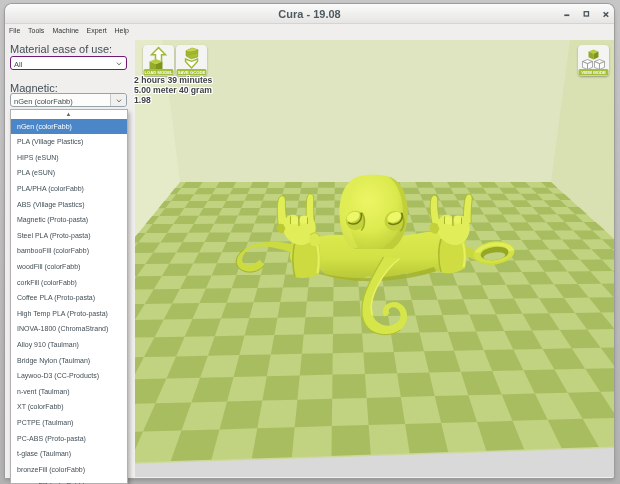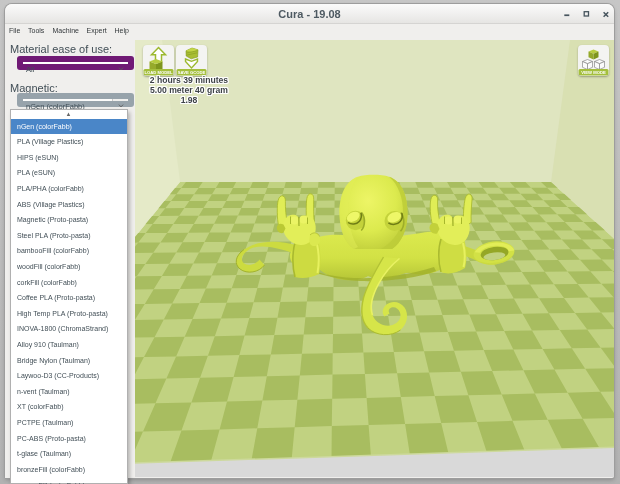--- a/index.html
+++ b/index.html
@@ -4,30 +4,30 @@
 html,body{width:620px;height:484px;overflow:hidden;font-family:"Liberation Sans",sans-serif}
 body{background:linear-gradient(180deg,#c6c6c6,#b2b2b2);position:relative}
 #win{position:absolute;left:5px;top:4px;width:609px;height:474px;background:#f0efed;border-radius:7px 7px 2px 2px;box-shadow:0 0 0 1px #9d9d9d,0 2px 4px rgba(0,0,0,.22)}
 #title{position:absolute;left:0;top:0;right:0;height:20px;background:linear-gradient(180deg,#fbfbfb,#e6e5e3);border-bottom:1px solid #d5d4d2;border-radius:7px 7px 0 0;}
 #title .t{position:absolute;left:0;right:0;top:4px;text-align:center;font-size:11px;font-weight:bold;color:#4e5a62}
 .wbtn{position:absolute;top:0;height:20px;width:22px;color:#47555e}
 #menubar{position:absolute;left:0;top:20px;right:0;height:16px;background:#f0efed;font-size:7px;color:#33383b}
 #menubar span{position:absolute;top:3.2px}
 #panel{position:absolute;left:0;top:36px;width:130px;bottom:0;background:#f0efed}
 .lbl{position:absolute;left:5px;font-size:11px;color:#414e56}
-.combo{position:absolute;left:12px;width:117px;height:14px;background:#fff;border:6px solid #701a75;border-radius:3px;font-size:7.5px;color:#414e56}
+.combo{position:absolute;left:5px;width:117px;height:14px;background:#fff;border:1px solid #701a75;border-radius:3px;font-size:7.5px;color:#414e56}
 .combo .tx{position:absolute;left:3px;top:2.5px}
 .chev{position:absolute;right:4.5px;top:5px;width:6px;height:4px}
 #vp{position:absolute;left:130px;top:36px;width:479px;height:437px}
 #popup{position:absolute;left:9.5px;top:109px;width:118px;height:375px;background:#fff;border:1px solid #b0b0b0;box-shadow:2px 3px 4px rgba(0,0,0,.25)}
 #popup .arr{height:8.5px;text-align:center;font-size:6px;color:#666;line-height:8px}
 .li{height:15.62px;font-size:7px;color:#414e56;padding-left:6.5px;line-height:15.62px;white-space:nowrap}
 .li.sel{background:#4a86c8;color:#fff}
 .tbtn{position:absolute;width:31px;height:31px;background:#f4f4f2;border-radius:4px;box-shadow:0 1px 2px rgba(0,0,0,.3);overflow:hidden}
-#info{position:absolute;left:129px;top:70.5px;width:110px;text-align:center;font-size:8.6px;font-weight:bold;color:#3e4347;line-height:10px;text-shadow:-1px 0 0 #fff,1px 0 0 #fff,0 -1px 0 #fff,0 1px 0 #fff,-1px -1px 0 #fff,1px 1px 0 #fff,1px -1px 0 #fff,-1px 1px 0 #fff}
+#info{position:absolute;left:129px;top:70.5px;width:110px;text-align:left;font-size:8.6px;font-weight:bold;color:#3e4347;line-height:10px;text-shadow:-1px 0 0 #fff,1px 0 0 #fff,0 -1px 0 #fff,0 1px 0 #fff,-1px -1px 0 #fff,1px 1px 0 #fff,1px -1px 0 #fff,-1px 1px 0 #fff}
 </style></head><body>
 <div id="win">
   <div id="title">
       <div class="t">Cura - 19.08</div>
     <svg class="wbtn" style="right:40px" width="22" height="20">
         <rect x="12.3" y="10.4" width="5" height="1.7" fill="#47555e"></rect>
       </svg>
     <svg class="wbtn" style="right:21px" width="22" height="20">
         <rect x="13.2" y="7.7" width="4.3" height="4.3" fill="none" stroke="#47555e" stroke-width="1.3"></rect>
       </svg>

